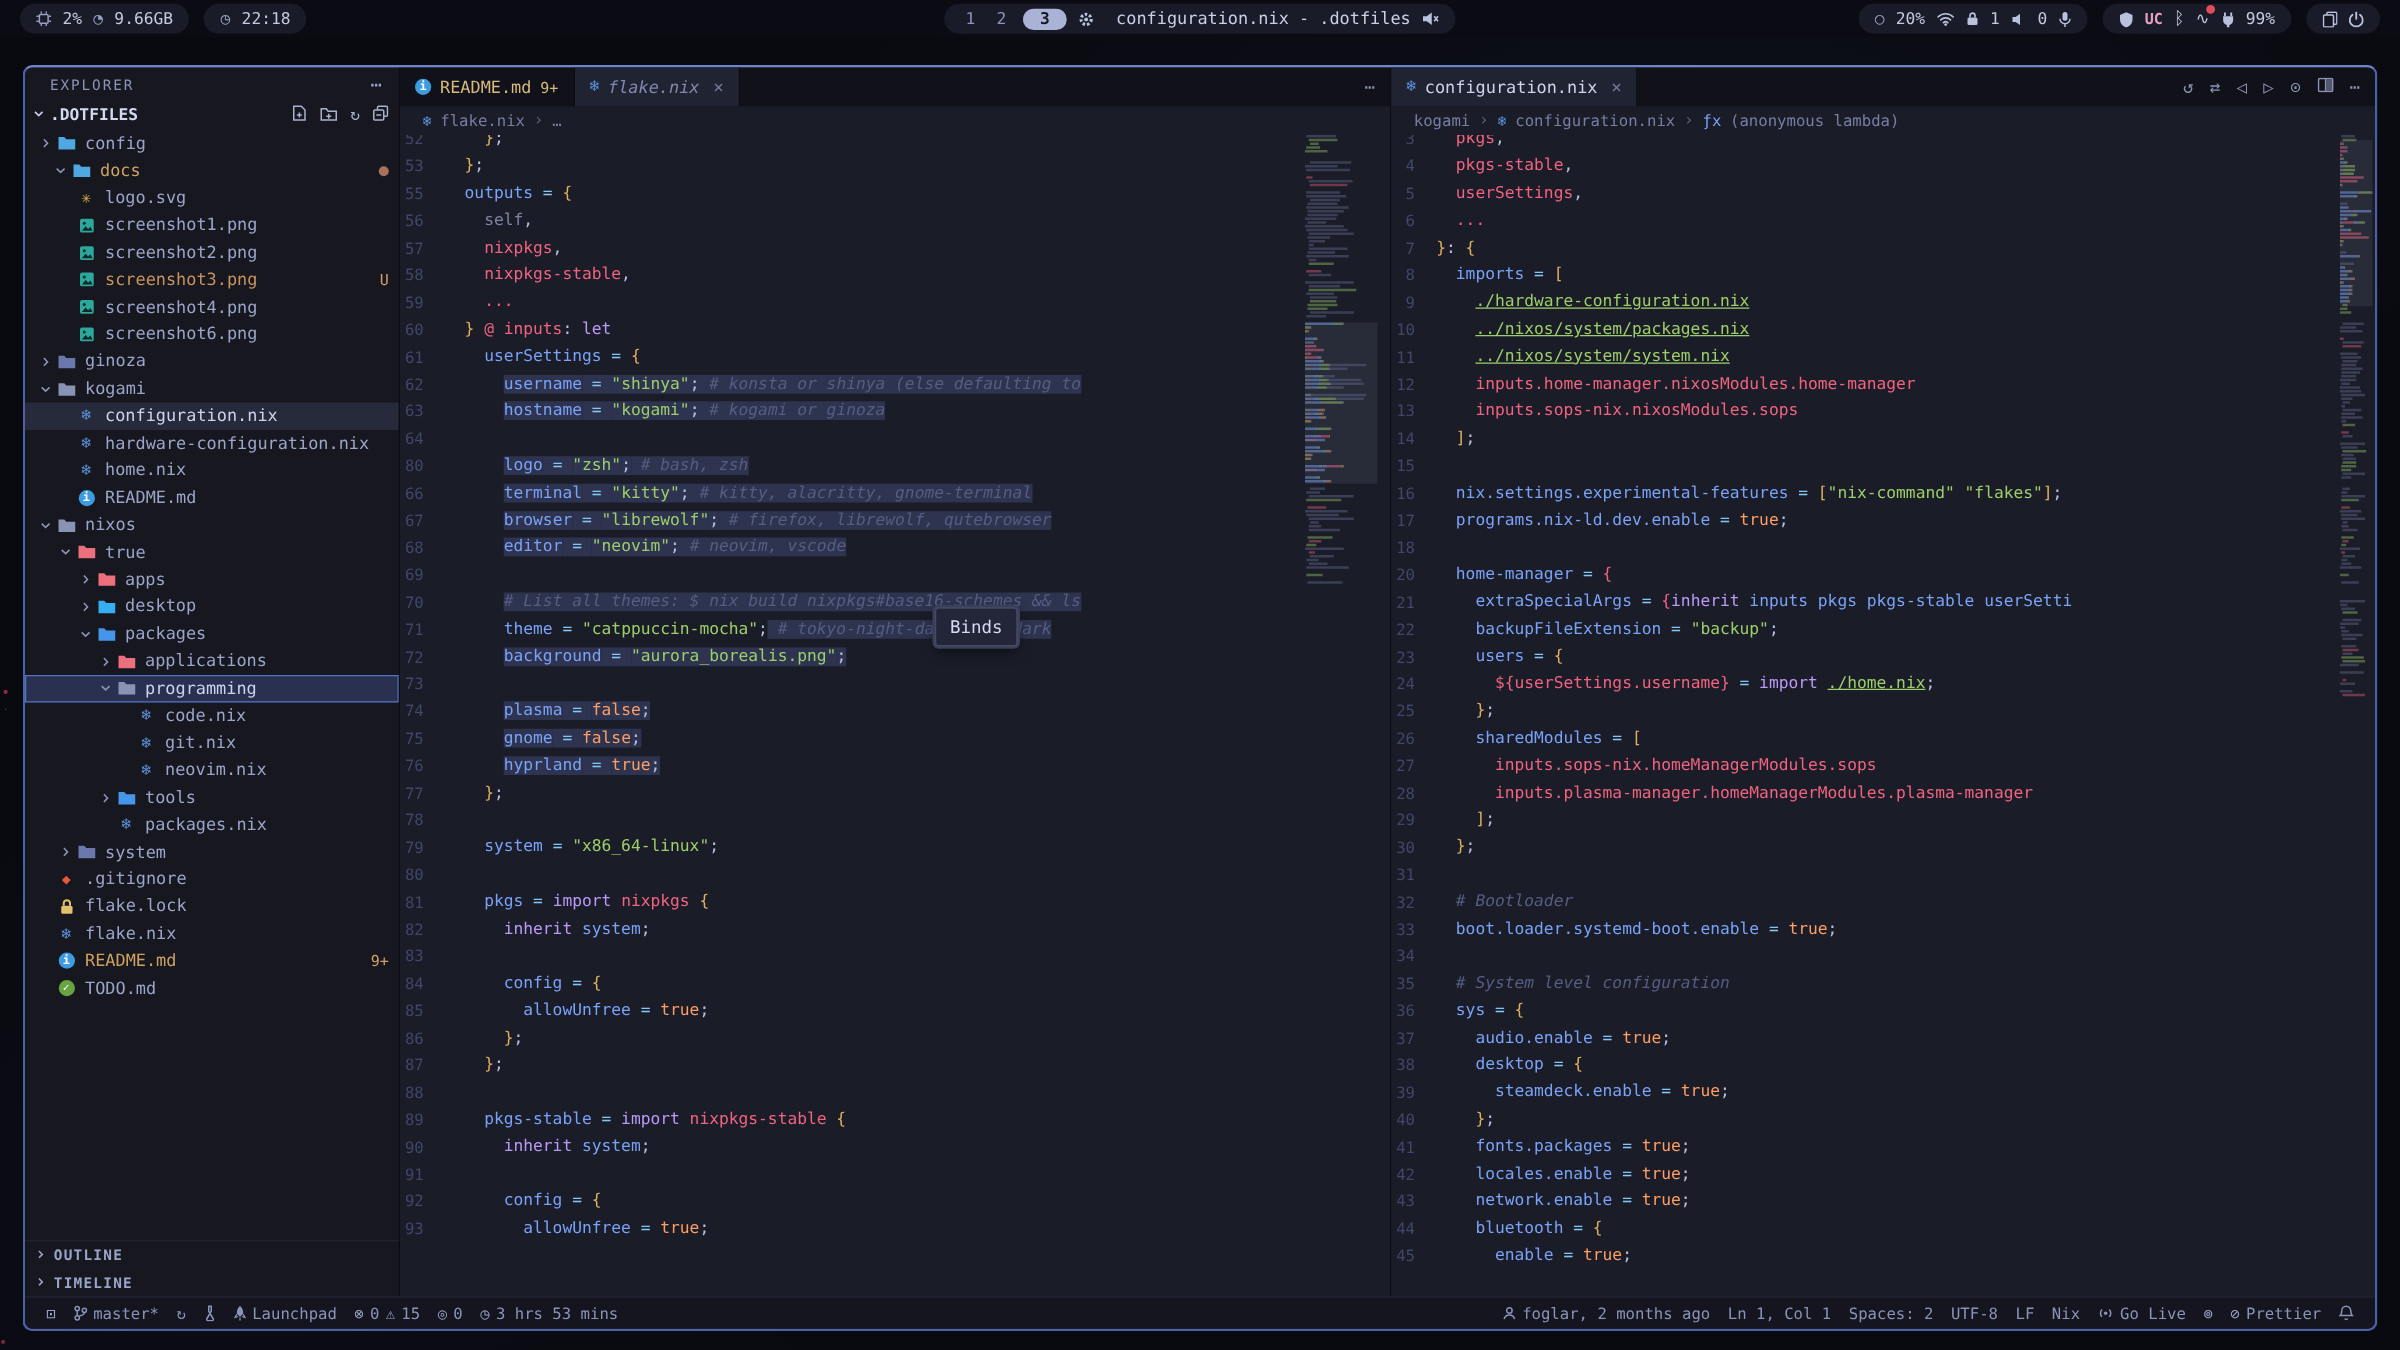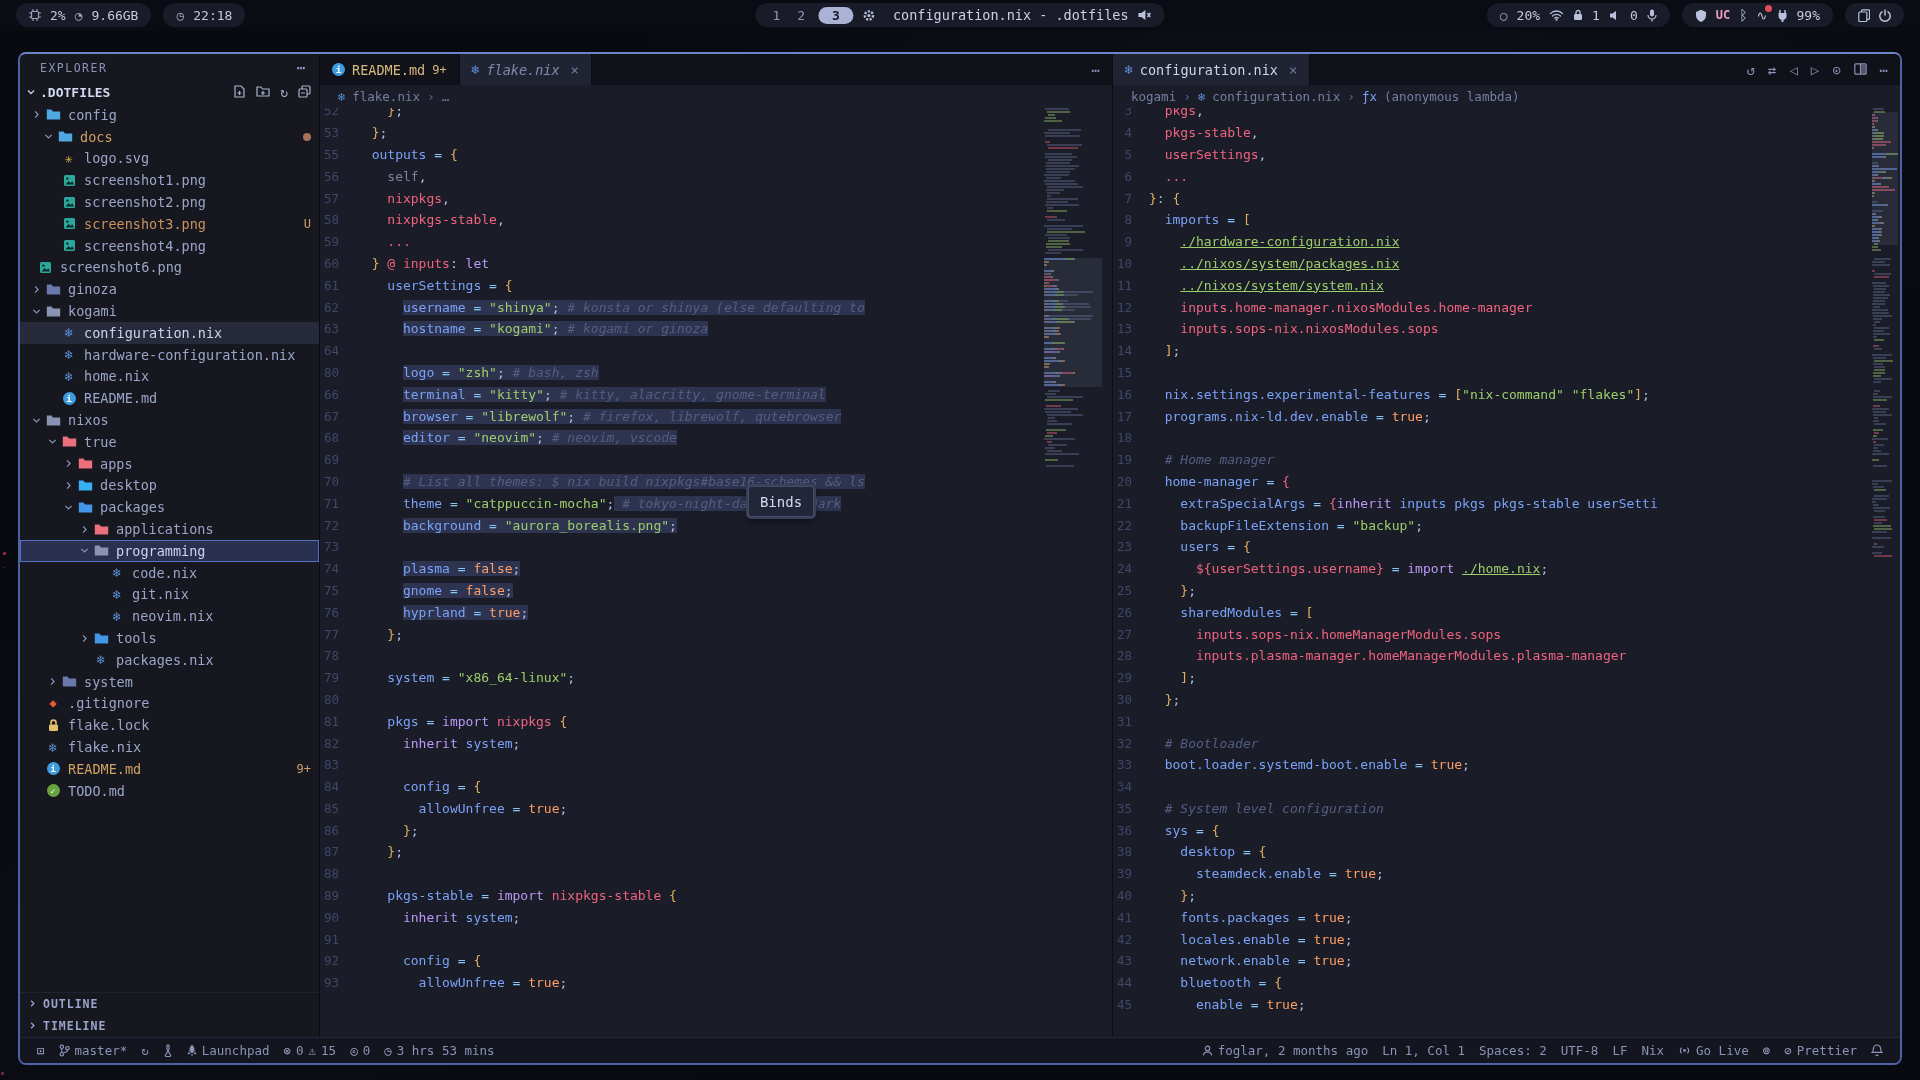--- a/index.html
+++ b/index.html
@@ -320,21 +320,21 @@
               <span class="chev"></span>
               <span class="fic">
                 <svg width="13" height="13" viewBox="0 0 13 13">
                   <rect x="1" y="1" width="11" height="11" rx="1.5" fill="#2ba79c"></rect>
                   <circle cx="4.4" cy="4.6" r="1.2" fill="#0e2a27"></circle>
                   <path d="M2.5 10.5l3-3.6 2 2.2 1.8-1.8 1.7 3.2z" fill="#0e2a27"></path>
                 </svg>
               </span>
               <span class="lbl ">screenshot4.png</span>
             </div>
-            <div class="trow" style="">
+            <div class="trow" style="padding-left: 24px;">
               <span class="chev"></span>
               <span class="fic">
                 <svg width="13" height="13" viewBox="0 0 13 13">
                   <rect x="1" y="1" width="11" height="11" rx="1.5" fill="#2ba79c"></rect>
                   <circle cx="4.4" cy="4.6" r="1.2" fill="#0e2a27"></circle>
                   <path d="M2.5 10.5l3-3.6 2 2.2 1.8-1.8 1.7 3.2z" fill="#0e2a27"></path>
                 </svg>
               </span>
               <span class="lbl ">screenshot6.png</span>
             </div>
@@ -1119,38 +1119,38 @@
               <div class="cl"><span class="num">9</span><span class="ct"><span class="w">    </span><span class="gu">./hardware-configuration.nix</span></span></div>
               <div class="cl"><span class="num">10</span><span class="ct"><span class="w">    </span><span class="gu">../nixos/system/packages.nix</span></span></div>
               <div class="cl"><span class="num">11</span><span class="ct"><span class="w">    </span><span class="gu">../nixos/system/system.nix</span></span></div>
               <div class="cl"><span class="num">12</span><span class="ct"><span class="r">    inputs.home-manager.nixosModules.home-manager</span></span></div>
               <div class="cl"><span class="num">13</span><span class="ct"><span class="r">    inputs.sops-nix.nixosModules.sops</span></span></div>
               <div class="cl"><span class="num">14</span><span class="ct"><span class="y">  ]</span><span class="w">;</span></span></div>
               <div class="cl"><span class="num">15</span><span class="ct"></span></div>
               <div class="cl"><span class="num">16</span><span class="ct"><span class="b">  nix.settings.experimental-features</span><span class="cy"> = </span><span class="y">[</span><span class="g">"nix-command" "flakes"</span><span class="y">]</span><span class="w">;</span></span></div>
               <div class="cl"><span class="num">17</span><span class="ct"><span class="b">  programs.nix-ld.dev.enable</span><span class="cy"> = </span><span class="o">true</span><span class="w">;</span></span></div>
               <div class="cl"><span class="num">18</span><span class="ct"></span></div>
-              <div class="cl"><span class="num">19</span><span class="ct"><span class="c">  # Home manager</span></span></div>
               <div class="cl"><span class="num">20</span><span class="ct"><span class="b">  home-manager</span><span class="cy"> = </span><span class="r">{</span></span></div>
               <div class="cl"><span class="num">21</span><span class="ct"><span class="b">    extraSpecialArgs</span><span class="cy"> = </span><span class="r">{</span><span class="p">inherit</span><span class="b"> inputs pkgs pkgs-stable userSetti</span></span></div>
               <div class="cl"><span class="num">22</span><span class="ct"><span class="b">    backupFileExtension</span><span class="cy"> = </span><span class="g">"backup"</span><span class="w">;</span></span></div>
               <div class="cl"><span class="num">23</span><span class="ct"><span class="b">    users</span><span class="cy"> = </span><span class="y">{</span></span></div>
               <div class="cl"><span class="num">24</span><span class="ct"><span class="w">      </span><span class="r">${userSettings.username}</span><span class="cy"> = </span><span class="p">import </span><span class="gu">./home.nix</span><span class="w">;</span></span></div>
               <div class="cl"><span class="num">25</span><span class="ct"><span class="y">    }</span><span class="w">;</span></span></div>
               <div class="cl"><span class="num">26</span><span class="ct"><span class="b">    sharedModules</span><span class="cy"> = </span><span class="y">[</span></span></div>
               <div class="cl"><span class="num">27</span><span class="ct"><span class="r">      inputs.sops-nix.homeManagerModules.sops</span></span></div>
               <div class="cl"><span class="num">28</span><span class="ct"><span class="r">      inputs.plasma-manager.homeManagerModules.plasma-manager</span></span></div>
               <div class="cl"><span class="num">29</span><span class="ct"><span class="y">    ]</span><span class="w">;</span></span></div>
               <div class="cl"><span class="num">30</span><span class="ct"><span class="y">  }</span><span class="w">;</span></span></div>
               <div class="cl"><span class="num">31</span><span class="ct"></span></div>
               <div class="cl"><span class="num">32</span><span class="ct"><span class="c">  # Bootloader</span></span></div>
               <div class="cl"><span class="num">33</span><span class="ct"><span class="b">  boot.loader.systemd-boot.enable</span><span class="cy"> = </span><span class="o">true</span><span class="w">;</span></span></div>
               <div class="cl"><span class="num">34</span><span class="ct"></span></div>
               <div class="cl"><span class="num">35</span><span class="ct"><span class="c">  # System level configuration</span></span></div>
               <div class="cl"><span class="num">36</span><span class="ct"><span class="b">  sys</span><span class="cy"> = </span><span class="y">{</span></span></div>
+              <div class="cl"><span class="num">37</span><span class="ct"><span class="b">    audio.enable</span><span class="cy"> = </span><span class="o">true</span><span class="w">;</span></span></div>
               <div class="cl"><span class="num">38</span><span class="ct"><span class="b">    desktop</span><span class="cy"> = </span><span class="y">{</span></span></div>
               <div class="cl"><span class="num">39</span><span class="ct"><span class="b">      steamdeck.enable</span><span class="cy"> = </span><span class="o">true</span><span class="w">;</span></span></div>
               <div class="cl"><span class="num">40</span><span class="ct"><span class="y">    }</span><span class="w">;</span></span></div>
               <div class="cl"><span class="num">41</span><span class="ct"><span class="b">    fonts.packages</span><span class="cy"> = </span><span class="o">true</span><span class="w">;</span></span></div>
               <div class="cl"><span class="num">42</span><span class="ct"><span class="b">    locales.enable</span><span class="cy"> = </span><span class="o">true</span><span class="w">;</span></span></div>
               <div class="cl"><span class="num">43</span><span class="ct"><span class="b">    network.enable</span><span class="cy"> = </span><span class="o">true</span><span class="w">;</span></span></div>
               <div class="cl"><span class="num">44</span><span class="ct"><span class="b">    bluetooth</span><span class="cy"> = </span><span class="y">{</span></span></div>
               <div class="cl"><span class="num">45</span><span class="ct"><span class="b">      enable</span><span class="cy"> = </span><span class="o">true</span><span class="w">;</span></span></div>
             </div>
           <div class="minimap" id="mm-right">

